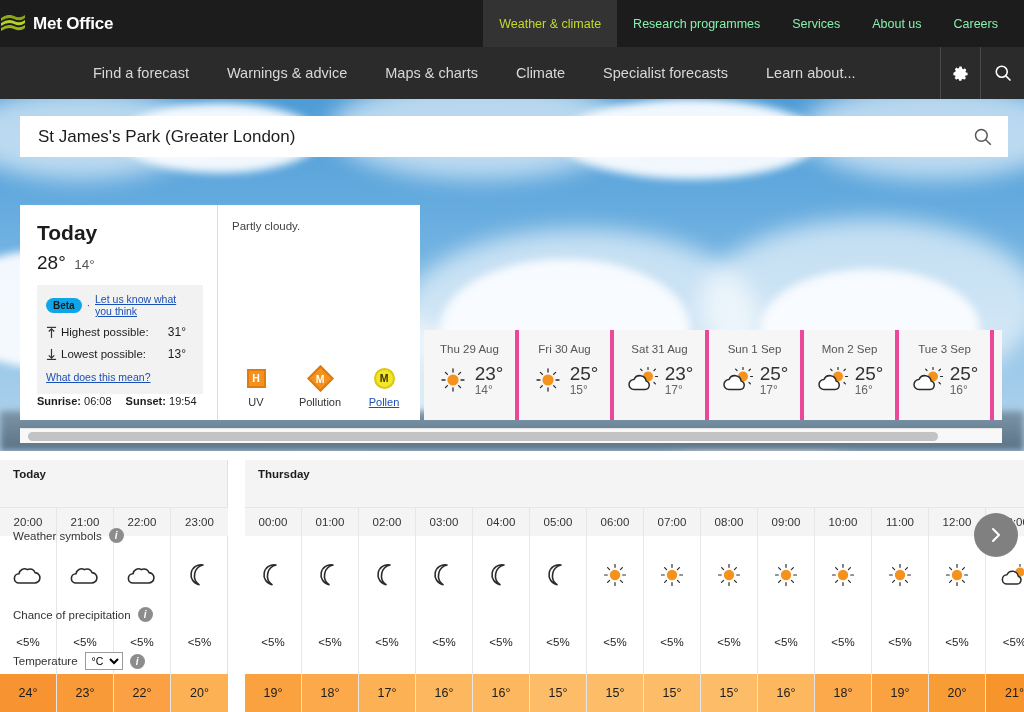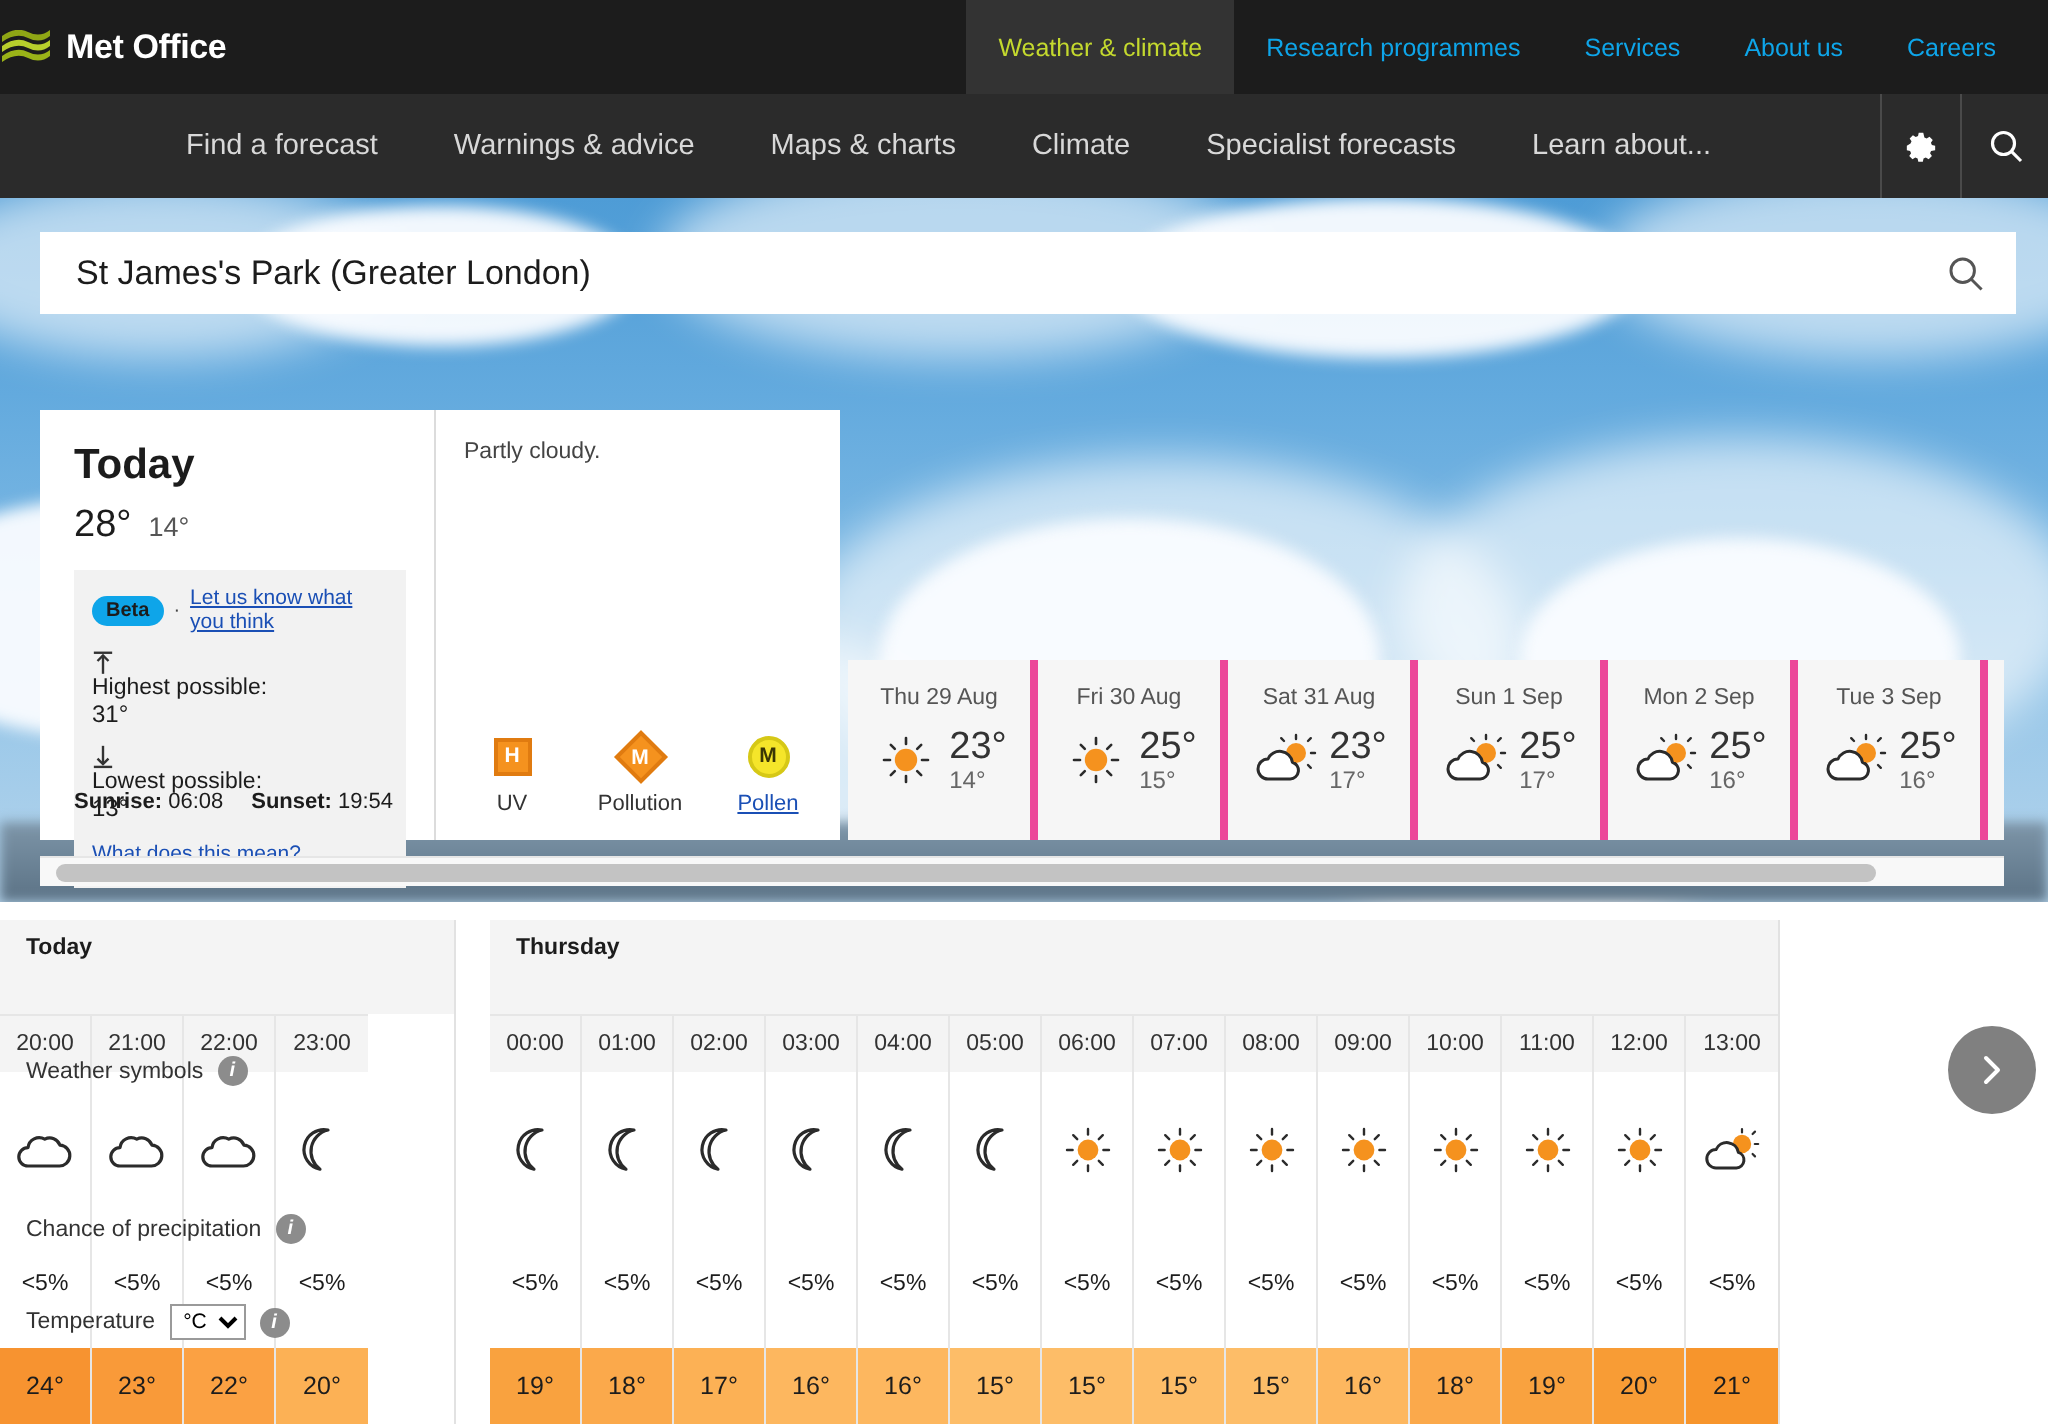--- a/index.html
+++ b/index.html
@@ -29,21 +29,21 @@
     letter-spacing: -0.2px;
   }
   .topnav {
     margin-left: auto;
     display: flex; align-items: stretch;
   }
   .topnav-item {
     display: flex; align-items: center;
     padding: 0 16px;
     font-size: 12.5px;
-    color: #0ea5e9;
+    color: #86efac;
     white-space: nowrap;
     cursor: pointer;
   }
   .topnav-item.active {
     background: #333333;
     color: #c4d92e;
   }
   .topnav-spacer { width: 10px; }
 
   
@@ -143,23 +143,23 @@
     background: #0ea5e9; color: #1c1c1c;
     font-size: 10px; font-weight: bold;
     padding: 2px 7px; border-radius: 9px;
   }
   .beta-dot { font-size: 10px; color: #444; }
   .beta-link {
     font-size: 10.5px; color: #1a4fb5;
     text-decoration: underline; cursor: pointer;
   }
   .poss-row {
-    display: flex; align-items: flex-start;
+    display: flex; align-items: center;
     margin-top: 8px;
-    font-size: 11.5px; color: #1c1c1c; flex-direction: column;
+    font-size: 11.5px; color: #1c1c1c;
   }
   .poss-ico { width: 11px; margin-right: 4px; display:block; }
   .poss-label { flex: 1; }
   .poss-val { font-size: 12px; padding-right: 8px; }
   .mean-link {
     display: inline-block; margin-top: 10px;
     font-size: 10.5px; color: #1a4fb5;
     text-decoration: underline; cursor: pointer;
   }
   .sun-row {
@@ -271,21 +271,21 @@
   .hgroup-gap { width: 17px; flex-shrink: 0; background: #fff; }
 
   .hg-head {
     height: 47px;
     background: #f4f4f4;
     padding: 8px 0 0 13px;
     font-size: 11.5px; font-weight: bold; color: #1c1c1c;
   }
   .hg-cols { display: flex; flex: 1; }
   .hcol {
-    width: 46px;
+    width: 57px;
     border-right: 1px solid #e6e6e6;
     display: flex; flex-direction: column;
     cursor: pointer;
     flex-shrink: 0;
   }
   .hcol:last-child { border-right: 0; }
   .hc-time {
     height: 29px;
     background: #f4f4f4;
     border-top: 1px solid #e6e6e6;

